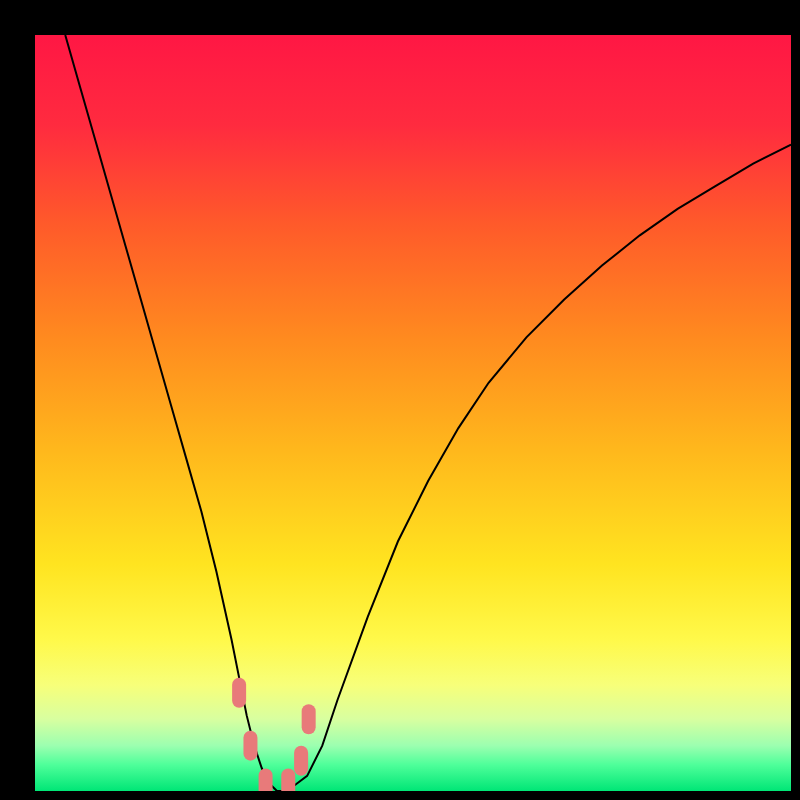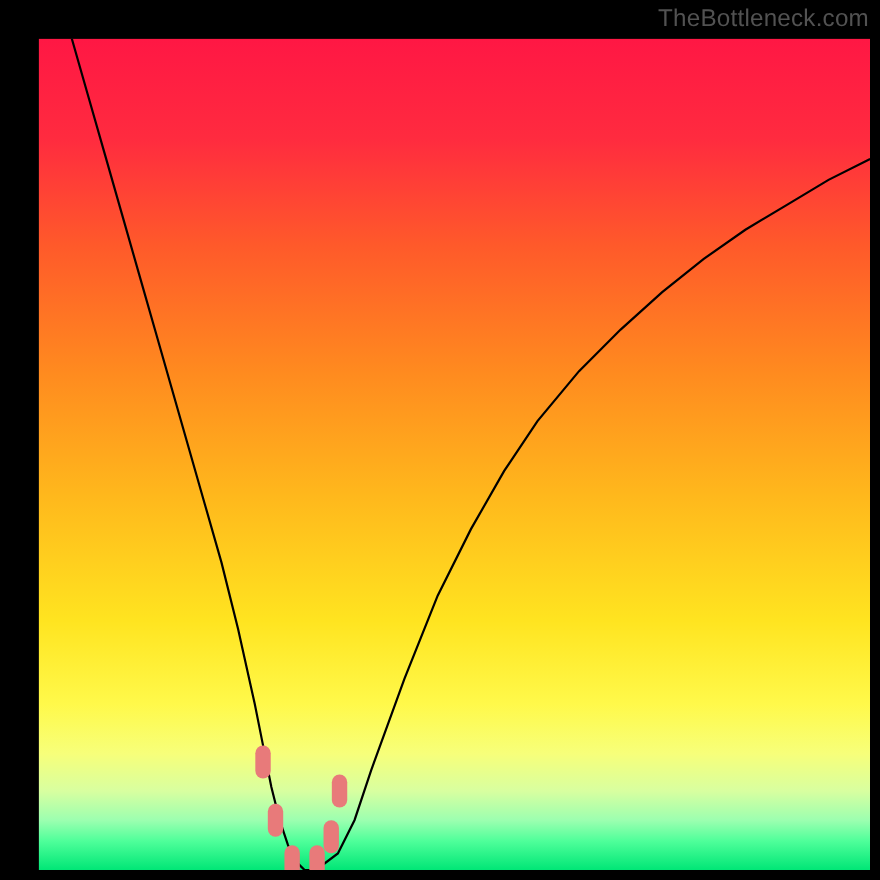--- a/index.html
+++ b/index.html
@@ -49,21 +49,20 @@
     font-size: 22px;
     letter-spacing: 0.2px;
     font-weight: 400;
   }
 </style>
 </head>
 <body>
 
 <div class="frame">
 
-  <div class="watermark">TheBottleneck.com</div>
 
   <div class="plot-area">
     <svg class="gradient" viewBox="0 0 756 756" preserveAspectRatio="none">
       <defs>
         <linearGradient id="bg" x1="0" y1="0" x2="0" y2="1">
             <stop offset="0%" stop-color="#ff1744"></stop>
             <stop offset="12%" stop-color="#ff2b3f"></stop>
             <stop offset="25%" stop-color="#ff5a2a"></stop>
             <stop offset="40%" stop-color="#ff8a1f"></stop>
             <stop offset="55.00000000000001%" stop-color="#ffb81c"></stop>

